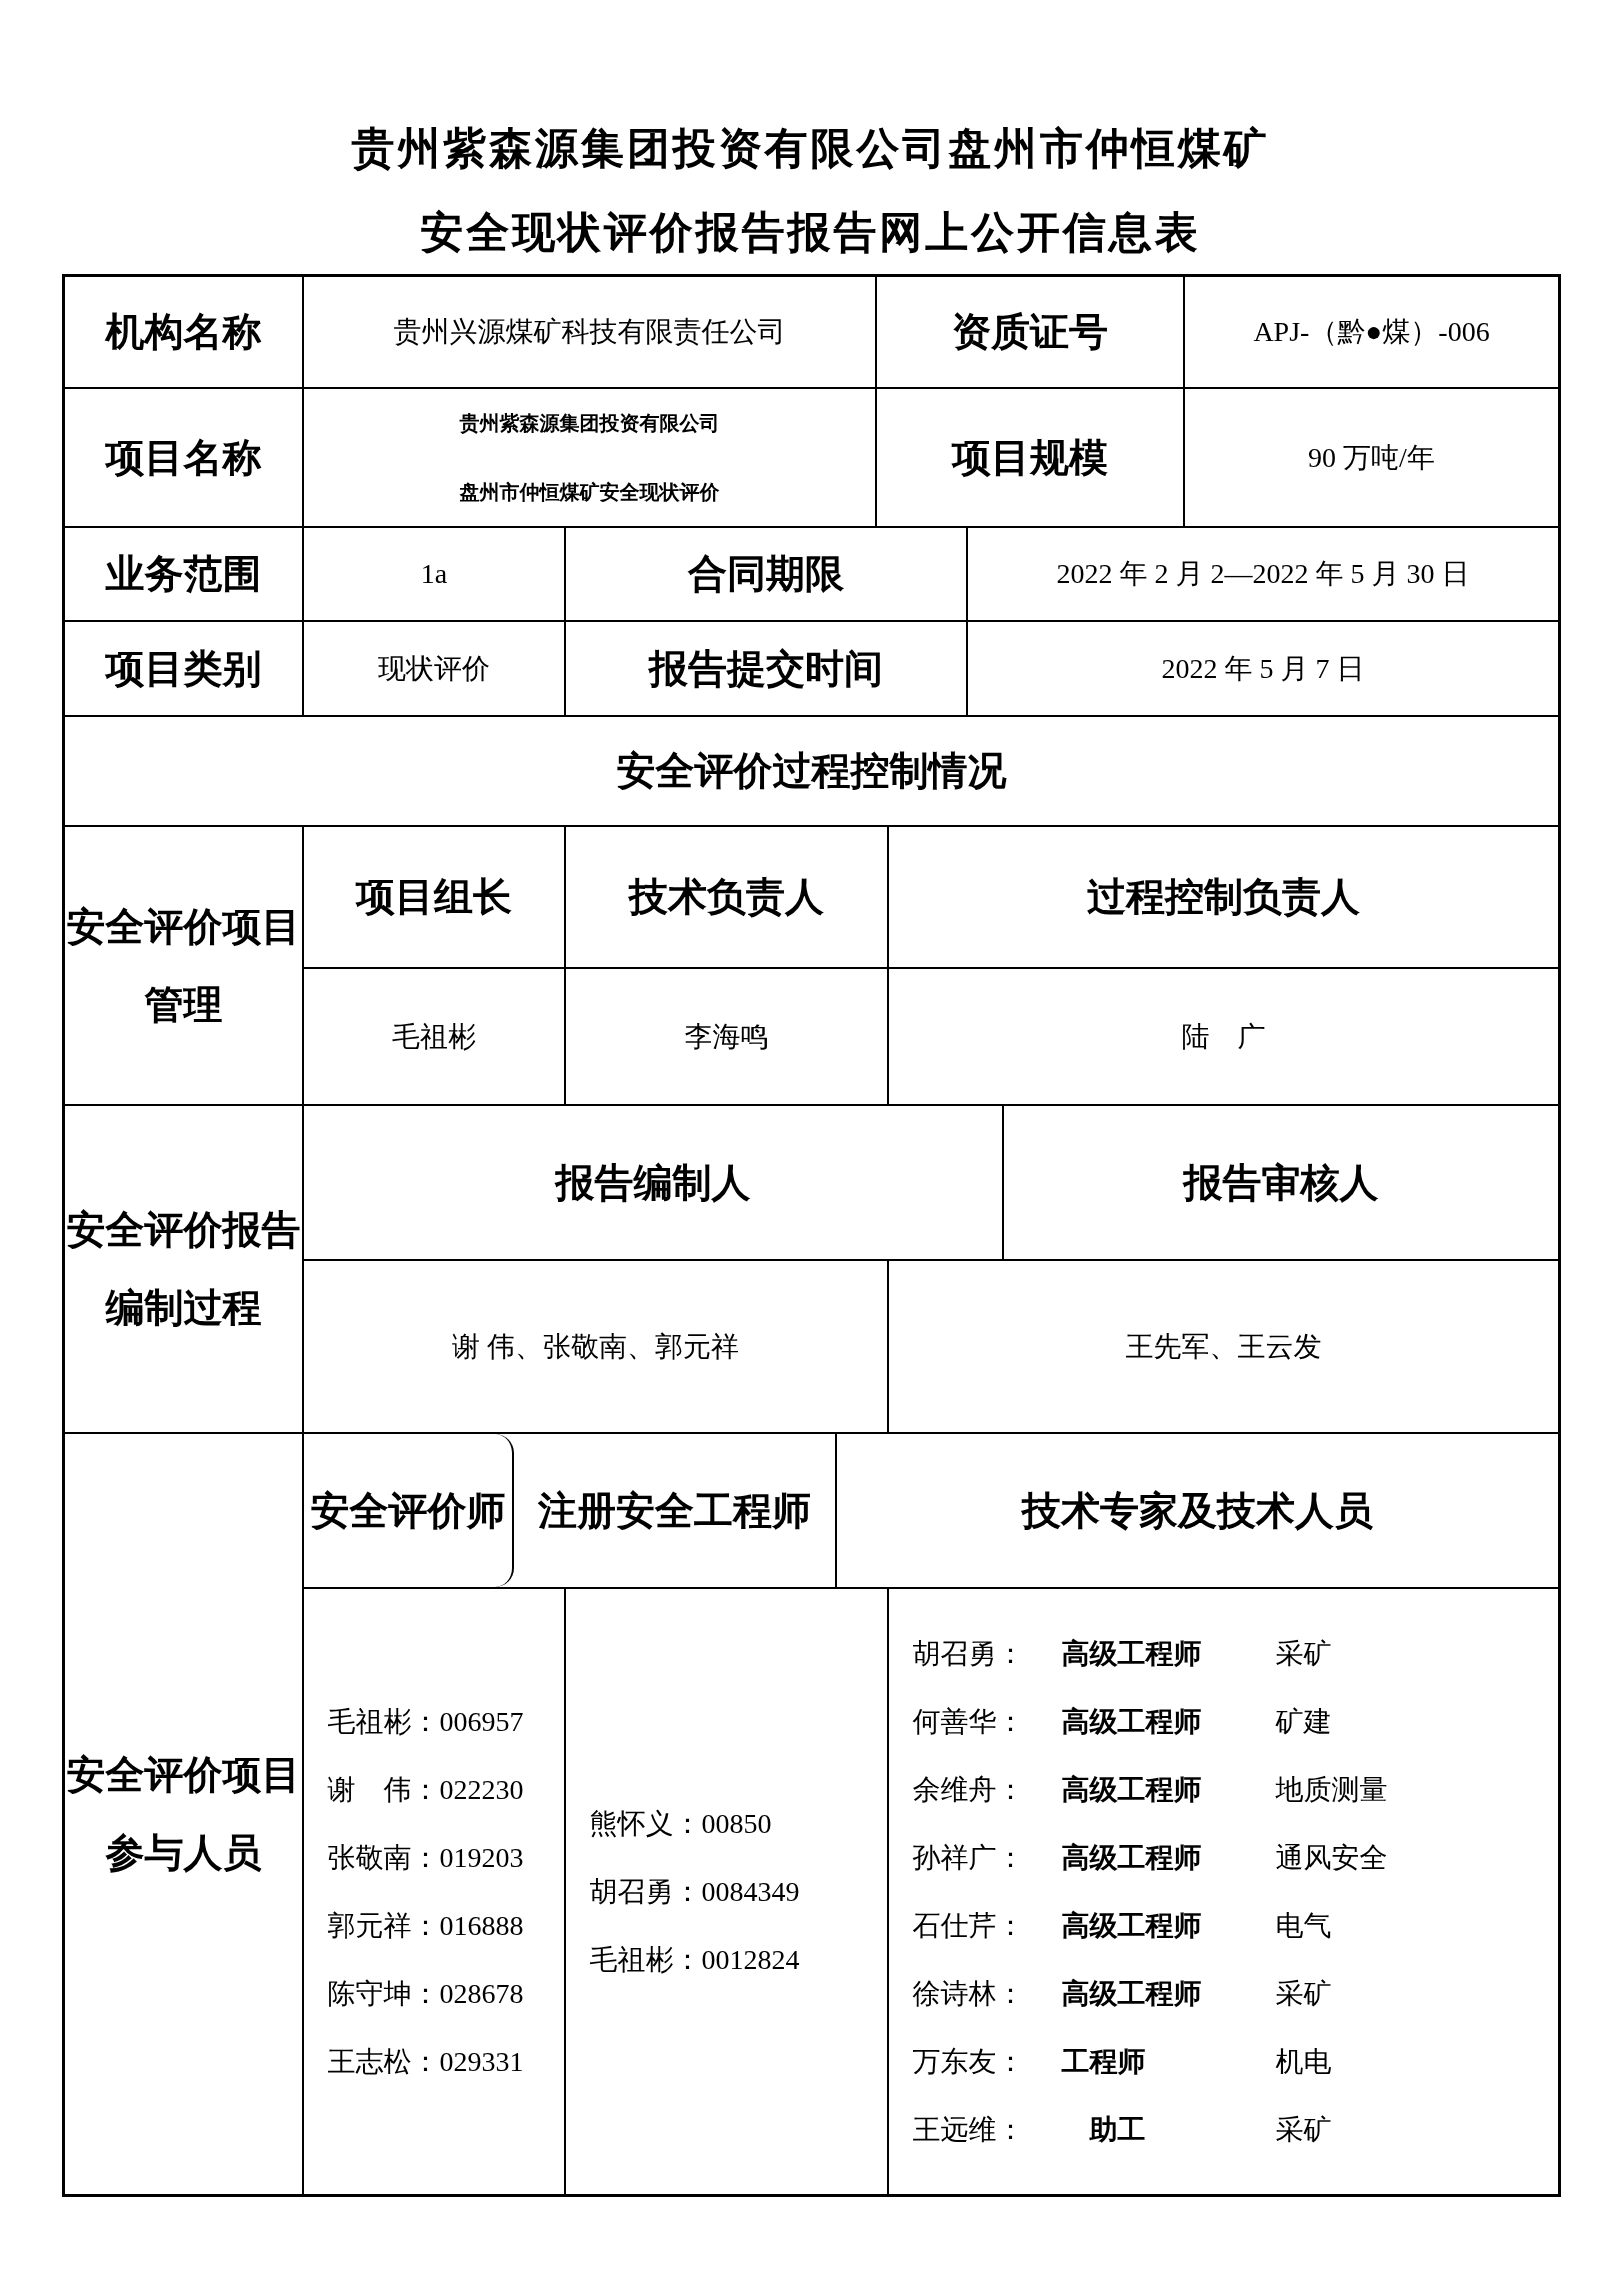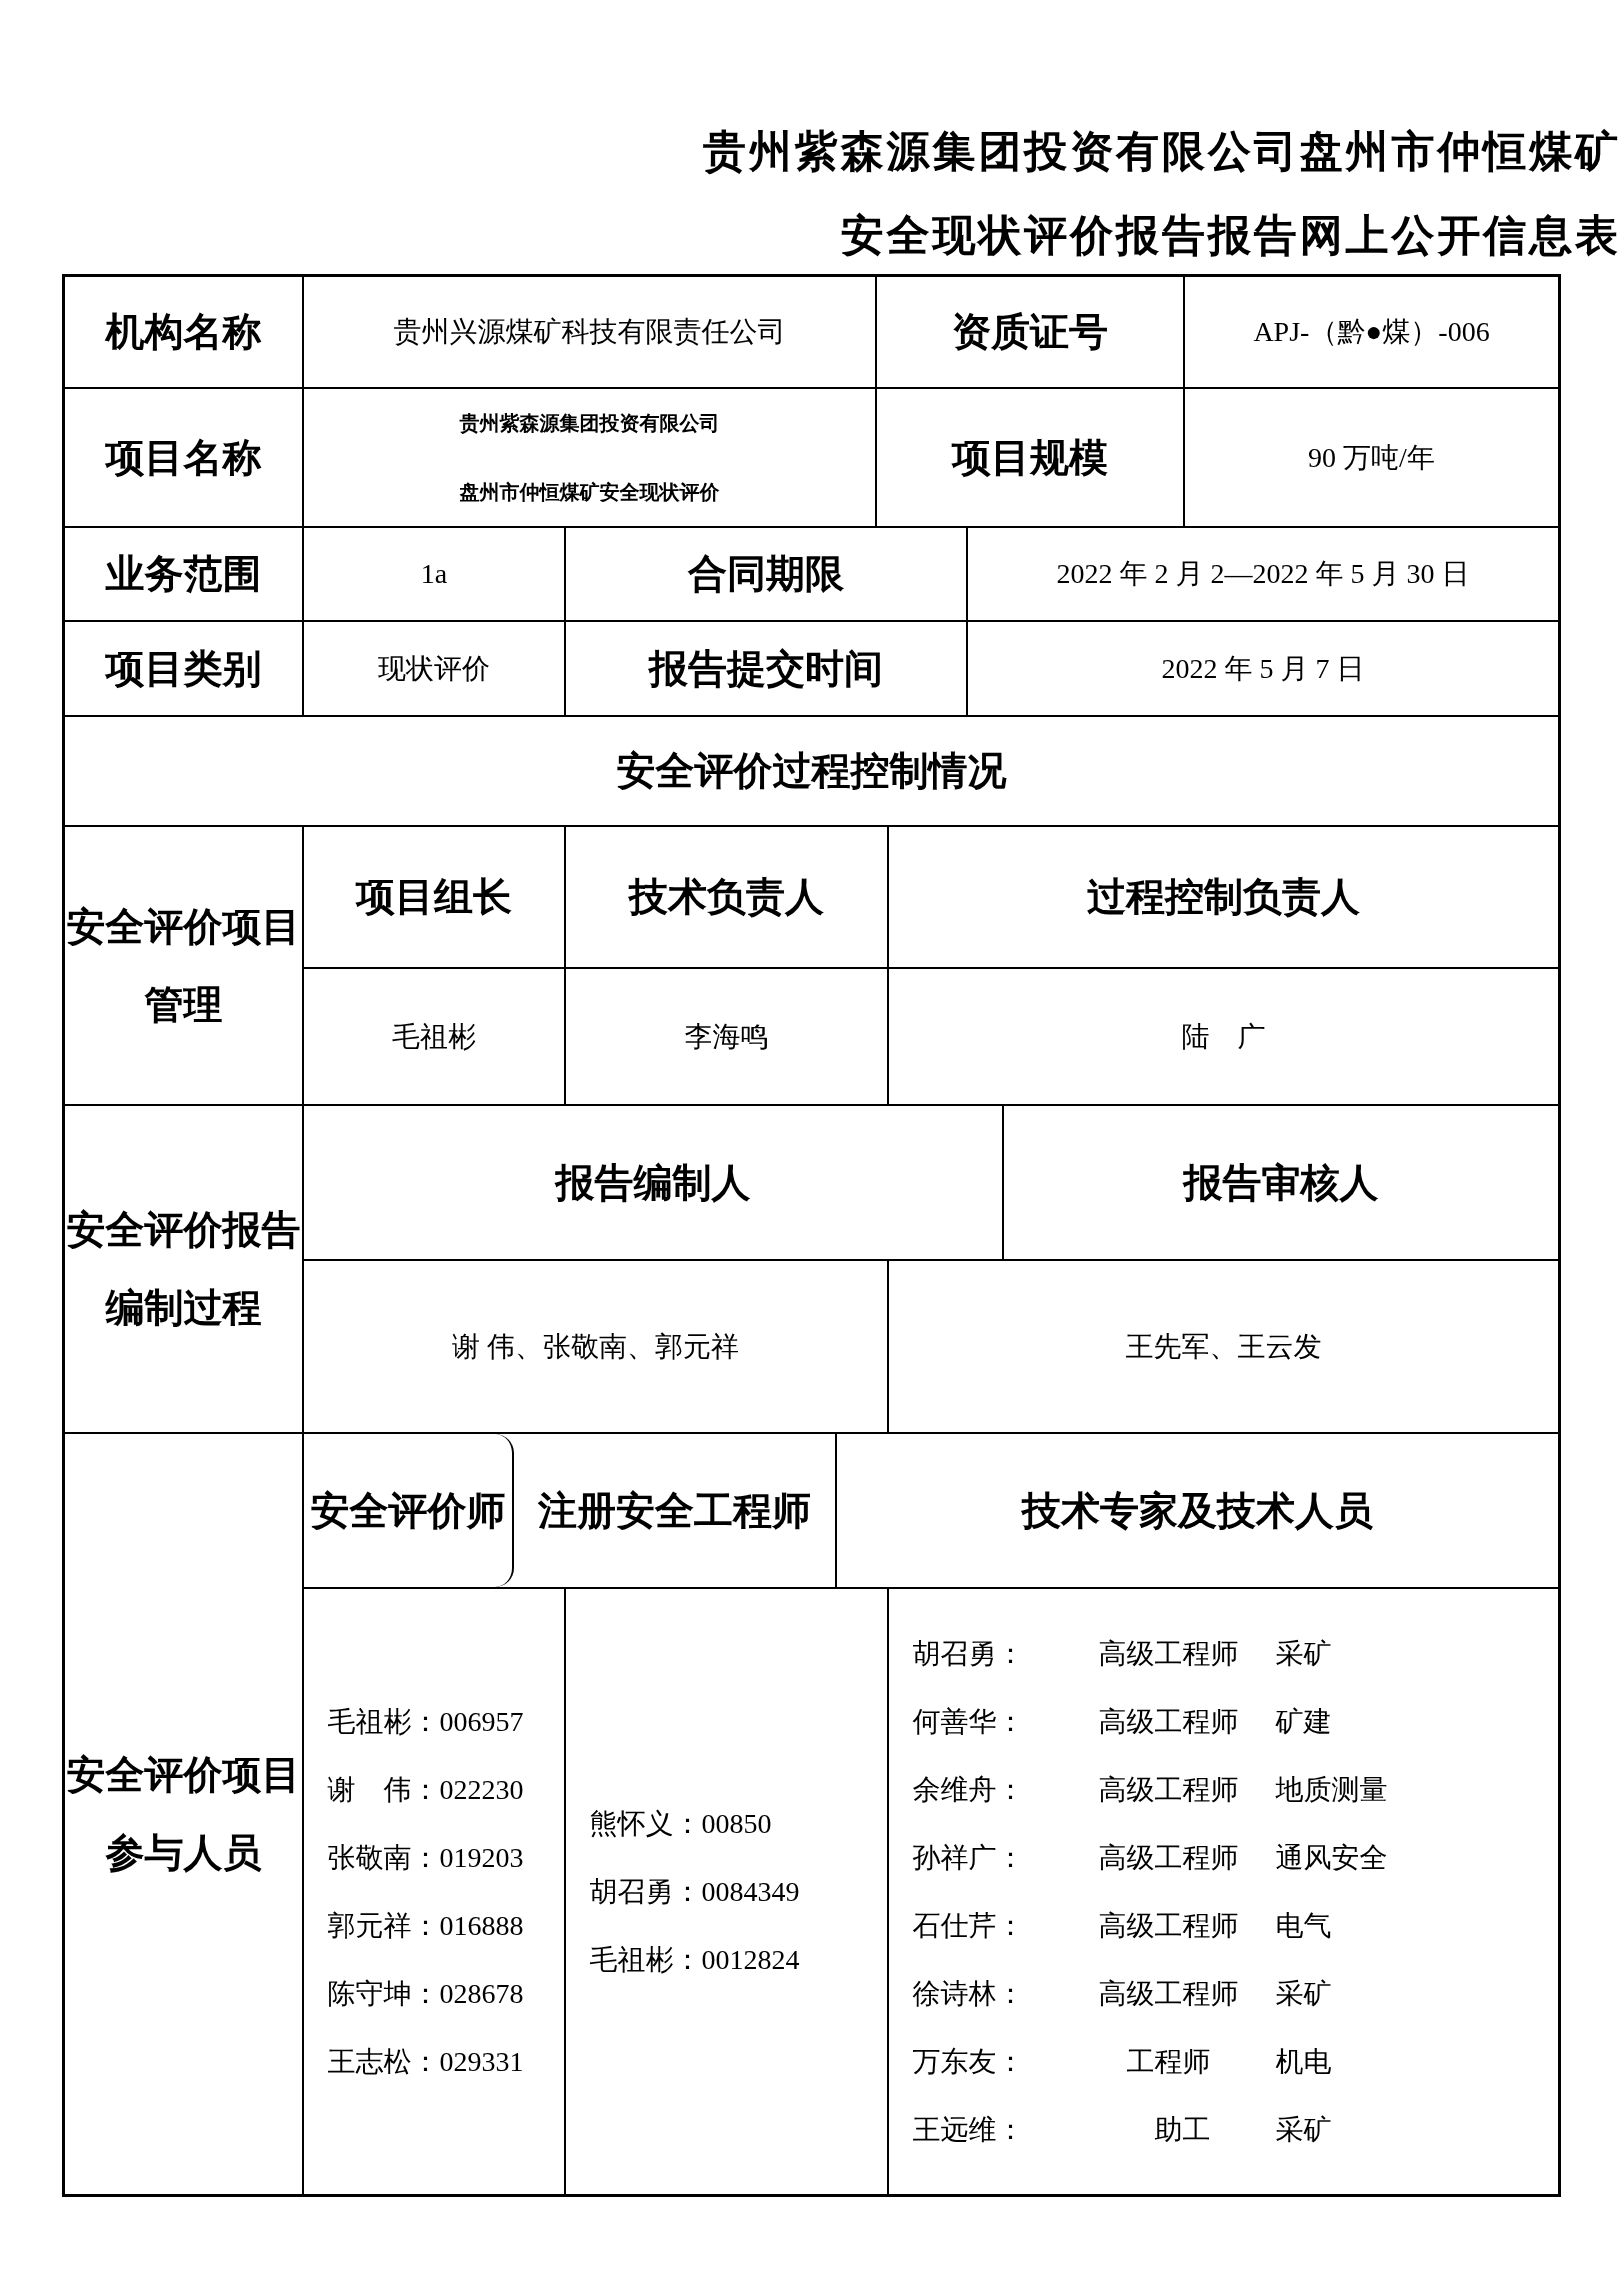--- a/index.html
+++ b/index.html
@@ -1,40 +1,40 @@
 <!DOCTYPE html>
 <html><head>
 <meta charset="utf-8">
 <style>
   html,body{margin:0;padding:0;background:#888;}
   .page{position:relative;width:1621px;height:2293px;background:#ffffff;color:#000;
         font-family:"Liberation Serif","DejaVu Serif",serif;overflow:hidden;}
-  .doc-title{position:absolute;top:110px;left:0;width:100%;text-align:right;
-        font-family:Liberation Serif, serif;font-weight:bold;
+  .doc-title{position:absolute;top:110px;left:0;width:100%;text-align:center;
+        font-family:Liberation Mono, monospace;font-weight:bold;
         font-size:43px;line-height:84px;letter-spacing:2.9px;}
   .tbl{position:absolute;left:62px;top:274px;width:1499px;height:1923px;
         border:3.9px solid #000;box-sizing:border-box;display:flex;flex-direction:column;}
   .row{display:flex;border-bottom:2.9px solid #000;box-sizing:border-box;flex-shrink:0;}
   .row.last{border-bottom:none;flex:1;}
   .cell{border-right:2.9px solid #000;box-sizing:border-box;display:flex;
         align-items:center;justify-content:center;text-align:center;flex-shrink:0;}
   .cell.grow{flex:1;border-right:none;}
   .lbl{font-family:"Liberation Sans","DejaVu Sans",sans-serif;font-weight:bold;font-size:39px;}
   .val{font-size:28px;}
   .two-line{line-height:78px;}
   .boldval{font-family:"Liberation Sans","DejaVu Sans",sans-serif;font-weight:bold;
         font-size:20px;line-height:69px;}
   .secbody{flex:1;display:flex;flex-direction:column;}
   .subrow{display:flex;border-bottom:2.9px solid #000;box-sizing:border-box;flex-shrink:0;}
   .subrow.last{border-bottom:none;flex:1;}
   .list{flex-direction:column;align-items:flex-start;justify-content:center;
         text-align:left;line-height:68px;padding-left:23.5px;}
   .exline{display:flex;}
   .ex-name{display:inline-block;width:149px;text-align:left;}
-  .ex-title{display:inline-block;width:214px;text-align:center;}
+  .ex-title{display:inline-block;width:214px;text-align:left;font-weight:bold;}
   .ex-field{display:inline-block;text-align:left;}
 </style>
 </head>
 <body>
 
 <div class="page">
 
   <div class="doc-title">
     <div>贵州紫森源集团投资有限公司盘州市仲恒煤矿</div>
     <div>安全现状评价报告报告网上公开信息表</div>

